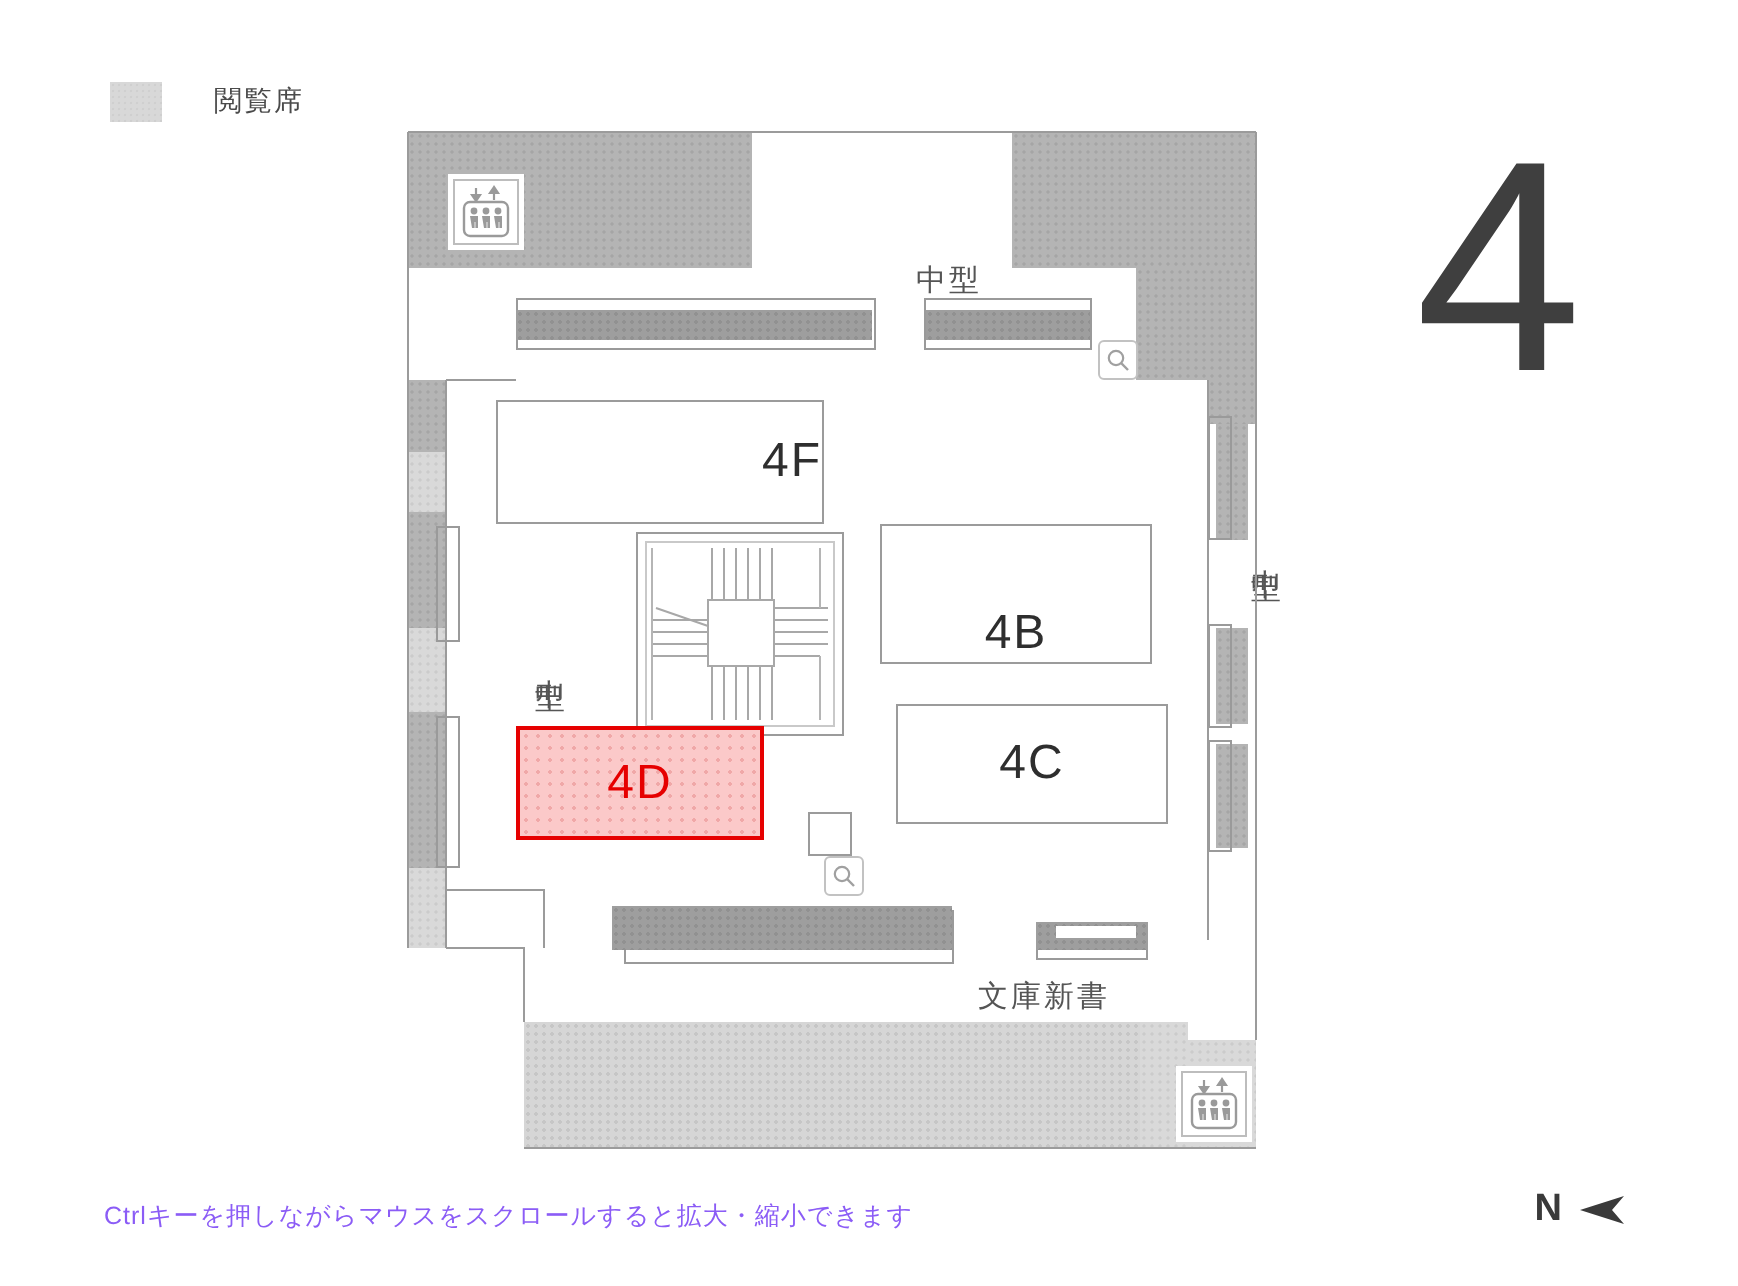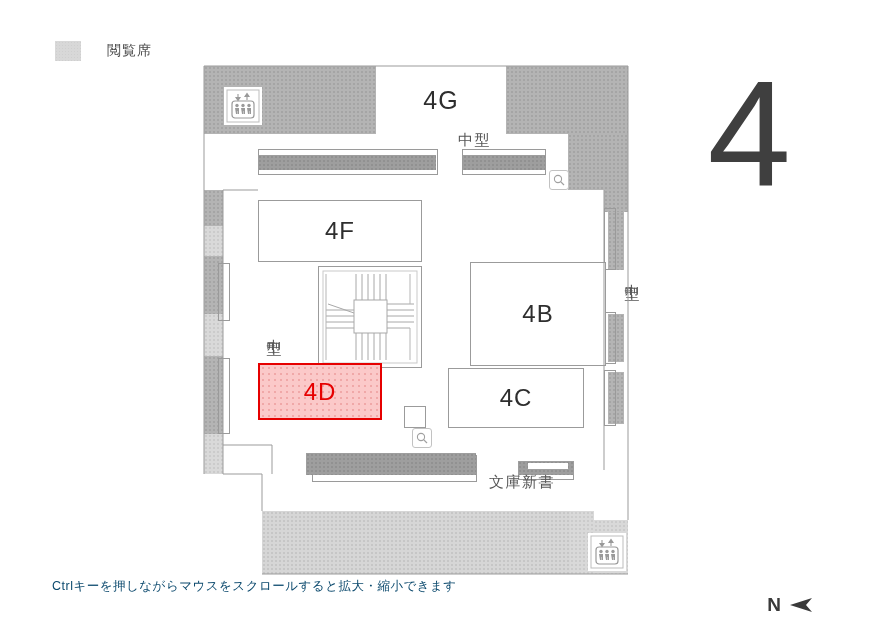--- a/index.html
+++ b/index.html
@@ -157,23 +157,23 @@
 
   
   #stairs {
     position: absolute;
   }
 
   
   #hint-text {
     position: absolute;
     left: 52px;
-    top: 578px;
+    top: 600px;
     font-size: 12.5px;
-    color: #0c4a6e;
+    color: #8b5cf6;
     letter-spacing: 0.5px;
     white-space: nowrap;
   }
   #compass {
     position: absolute;
     right: 55px;
     top: 594px;
     display: flex;
     align-items: center;
     gap: 7px;
@@ -218,40 +218,37 @@
   <div class="shelf-outline" style="left:604px; top:208px; width:12px; height:62px;"></div>
   <div class="shelf-outline" style="left:604px; top:312px; width:12px; height:52px;"></div>
   <div class="shelf-outline" style="left:604px; top:370px; width:12px; height:56px;"></div>
 
   <div class="wall-light" style="left:204px; top:434px; width:19px; height:40px;"></div>
 
   <div class="seat-area" style="left:262px; top:511px; width:308px; height:63px;"></div>
   <div class="wall-light" style="left:570px; top:511px; width:24px; height:63px;"></div>
   <div class="wall-light" style="left:594px; top:520px; width:34px; height:54px;"></div>
 
-  <div class="room on-wall" style="left:376px; top:66px; width:130px; height:68px; font-size:25px;">
-    <span>4G</span>
-  </div>
 
   <div class="map-label" style="left:424px; top:131px;">中型</div>
 
   <div class="shelf-outline" style="left:258px; top:149px; width:180px; height:26px;"></div>
   <div class="shelf-dark" style="left:258px; top:155px; width:178px; height:15px;"></div>
 
   <div class="shelf-outline" style="left:462px; top:149px; width:84px; height:26px;"></div>
   <div class="shelf-dark" style="left:463px; top:155px; width:82px; height:15px;"></div>
 
   <div class="icon-box magnifier-icon" style="left:549px; top:170px;">
     <svg width="13" height="13" viewBox="0 0 13 13">
       <circle cx="5" cy="5" r="3.6" fill="none" stroke="#a0a0a0" stroke-width="1.1"></circle>
       <line x1="7.6" y1="7.6" x2="11" y2="11" stroke="#a0a0a0" stroke-width="1.2"></line>
     </svg>
   </div>
 
-  <div class="room" style="left:258px; top:200px; width:164px; height:62px;">
+  <div class="room" style="left:248px; top:200px; width:164px; height:62px;justify-content:flex-end;">
     <span>4F</span>
   </div>
 
 
   <div class="plain-square" style="left:318px; top:266px; width:104px; height:102px;"></div>
   <div id="stairs" style="left:318px; top:266px; width:104px; height:102px;">
     <svg width="104" height="102" viewBox="0 0 104 102">
 
       <rect x="5" y="5" width="94" height="92" fill="none" stroke="#c9c9c9" stroke-width="1"></rect>
 
@@ -305,39 +302,39 @@
 
   <div class="plain-square" style="left:404px; top:406px; width:22px; height:22px;"></div>
   <div class="icon-box magnifier-icon" style="left:412px; top:428px;">
     <svg width="13" height="13" viewBox="0 0 13 13">
       <circle cx="5" cy="5" r="3.6" fill="none" stroke="#a0a0a0" stroke-width="1.1"></circle>
       <line x1="7.6" y1="7.6" x2="11" y2="11" stroke="#a0a0a0" stroke-width="1.2"></line>
     </svg>
   </div>
 
 
-  <div class="room" style="left:470px; top:262px; width:136px; height:104px;">
+  <div class="room" style="left:440px; top:262px; width:136px; height:70px;align-items:flex-end;">
     <span>4B</span>
   </div>
 
-  <div class="room" style="left:448px; top:368px; width:136px; height:60px;">
+  <div class="room" style="left:448px; top:352px; width:136px; height:60px;">
     <span>4C</span>
   </div>
 
   <div class="map-label vertical" style="left:230px; top:327px;">中型</div>
   <div class="map-label vertical" style="left:588px; top:272px;">中型</div>
 
   <div class="shelf-outline" style="left:312px; top:455px; width:165px; height:27px;"></div>
   <div class="shelf-dark" style="left:306px; top:453px; width:170px; height:22px;"></div>
 
   <div class="shelf-outline" style="left:518px; top:462px; width:56px; height:18px;"></div>
   <div class="shelf-dark" style="left:518px; top:461px; width:56px; height:14px;"></div>
   <div style="position:absolute; left:528px; top:463px; width:40px; height:6px; background:#ffffff;"></div>
 
-  <div class="map-label" style="left:455px; top:473px;">文庫新書</div>
+  <div class="map-label" style="left:455px; top:489px;">文庫新書</div>
 
   <svg style="position:absolute; left:0; top:0; width:869px; height:600px; pointer-events:none;">
     <g stroke="#9b9b9b" stroke-width="1" fill="none">
 
       <path d="M 223 190 L 223 474"></path>
 
       <path d="M 223 474 L 262 474 L 262 511"></path>
 
       <path d="M 223 190 L 258 190"></path>
 

